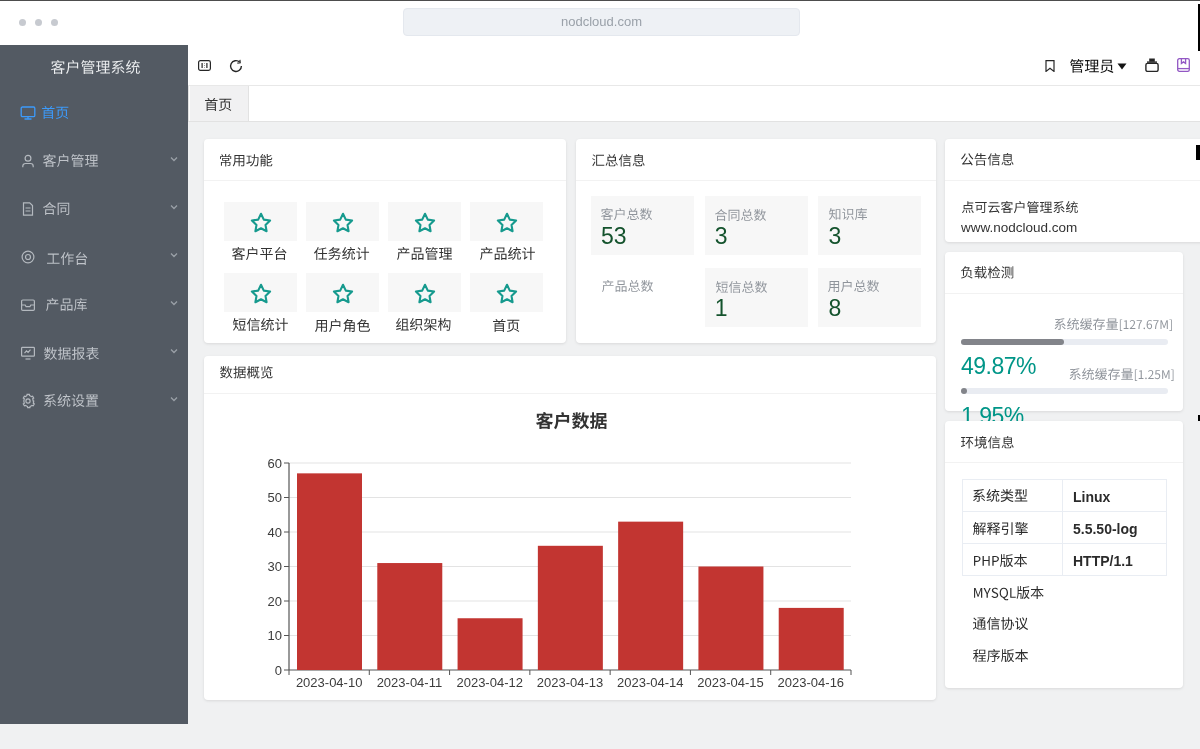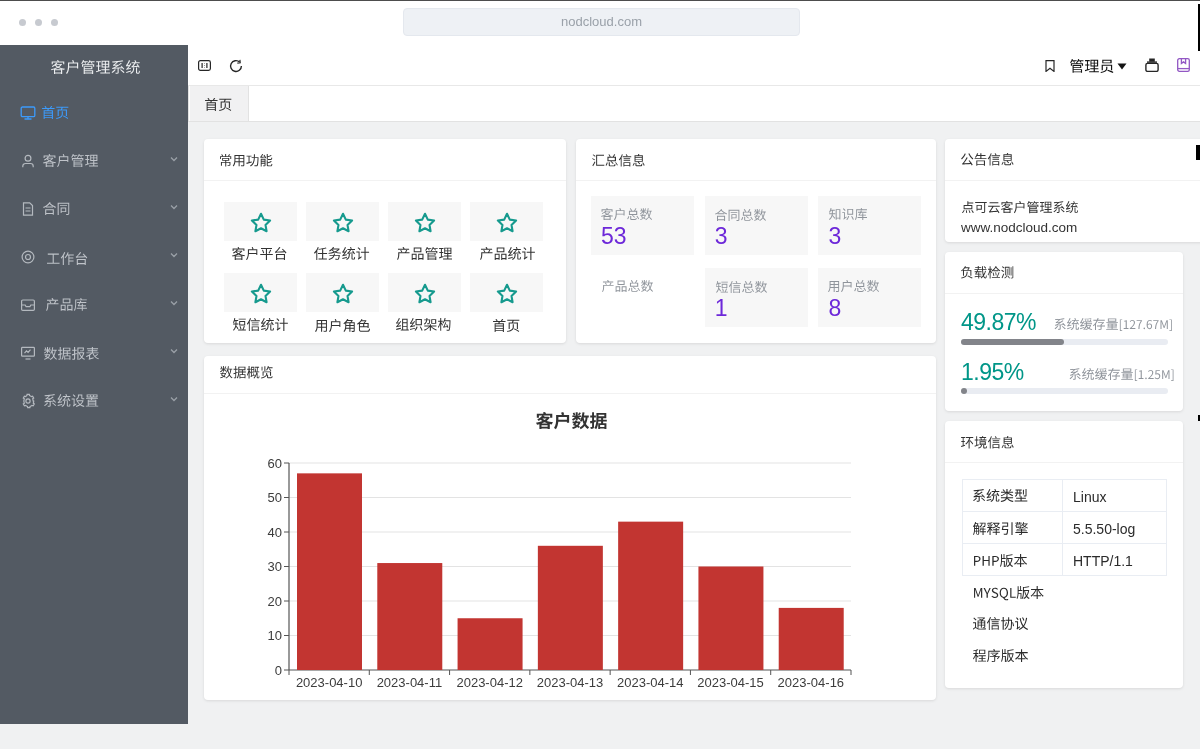--- a/index.html
+++ b/index.html
@@ -36,26 +36,26 @@
 
   
   .fn-grid { position:absolute; left:15px; right:15px; top:56px; }
   .fn-cell { position:absolute; width:73px; text-align:center; }
   .fn-box { height:39px; background:#f7f7f7; display:flex; align-items:center; justify-content:center; }
   .fn-lbl { margin-top:4px; font-size:14px; color:#333; line-height:18px; }
 
   
   .sum-box { position:absolute; width:103px; height:59px; background:#f7f7f7; padding:10px 0 0 10px; }
   .sum-lbl { height:13px; margin-top:2px; }
-  .sum-num { font-size:23px; color:#6d28d9; margin-top:0px; line-height:30px; }
+  .sum-num { font-size:23px; color:#14532d; margin-top:0px; line-height:30px; }
 
   
   .notice-line1 { position:absolute; left:16px; top:60px; font-size:13px; color:#333; letter-spacing:-0.4px; }
   .notice-line2 { position:absolute; left:16px; top:81px; font-size:13.5px; color:#333; }
-  .load-pct { font-size:23px; color:#009688; letter-spacing:-0.5px; }
+  .load-pct { font-size:23px; color:#009688; letter-spacing:-0.5px;margin-top:44px; }
   .bar-track { position:absolute; left:16px; width:207px; height:6px; border-radius:3px; background:#e9ecf2; }
   .bar-fill { height:6px; border-radius:3px; background:#82848a; }
 
   table.env { position:absolute; left:17px; top:58px; border-collapse:collapse; }
   table.env td { border:1px solid #e9edf3; font-size:14px; color:#2b2b2b; height:32px; padding-left:10px; padding-top:2px; }
   table.env td.k { width:100px; }
   table.env td.v { width:104px; }
 
   .edge-black { background:#000; }
 </style>
@@ -331,21 +331,21 @@
   <div class="bar-track" style="top:87px;">
       <div class="bar-fill" style="width:103px;"></div>
     </div>
   <div class="abs load-pct" style="left:16px; top:107px;">1.95%</div>
 
   <div class="bar-track" style="top:136px;">
       <div class="bar-fill" style="width:6px;"></div>
     </div>
 </div>
 
-<div class="card" style="left:945px; top:421px; width:238px; height:267px;">
+<div class="card" style="left:945px; top:421px; width:238px; height:267px;font-weight:bold;">
   <div class="card-h"></div>
   <table class="env">
     <tbody>
         <tr>
           <td class="k"></td>
           <td class="v">Linux</td>
         </tr>
     <tr>
           <td class="k"></td>
           <td class="v">5.5.50-log</td>

